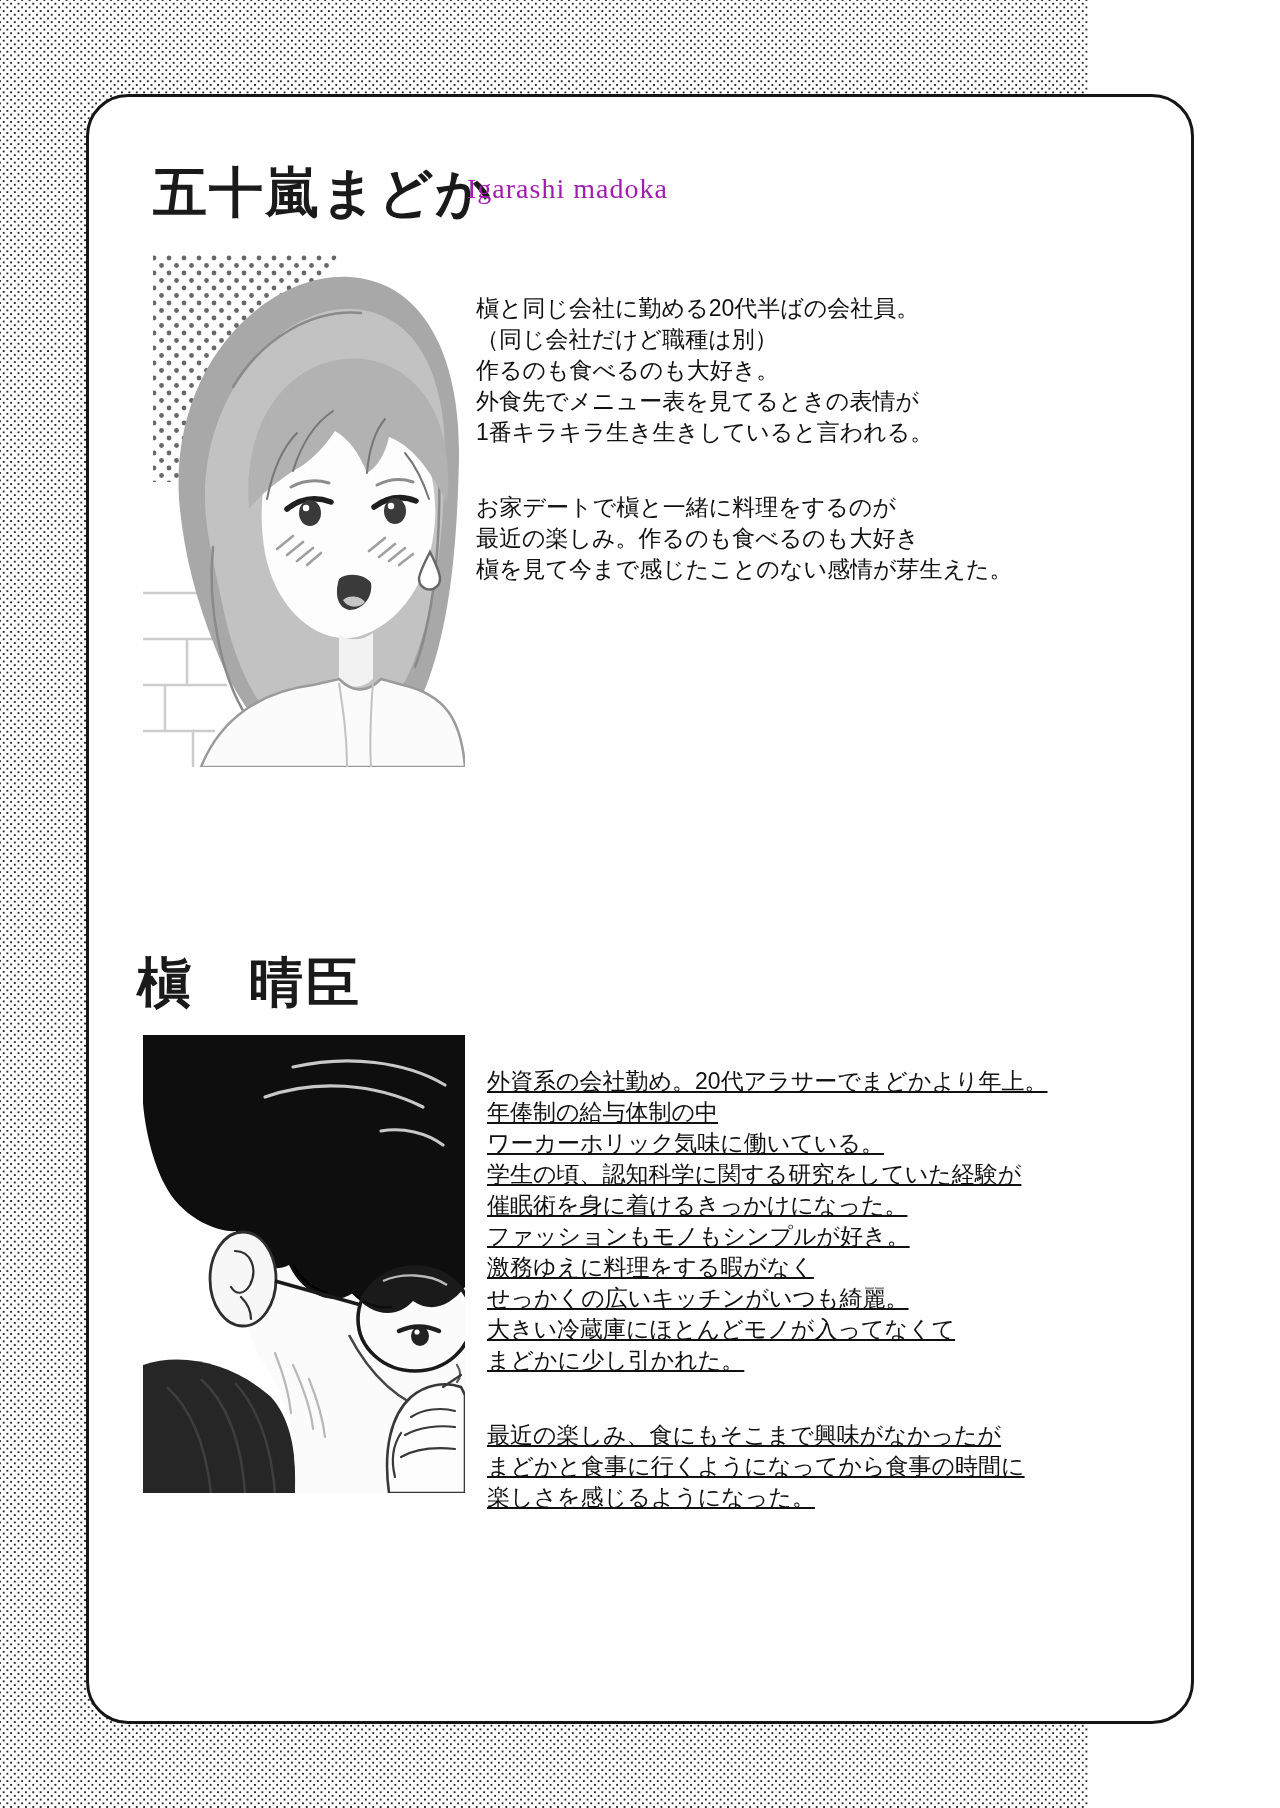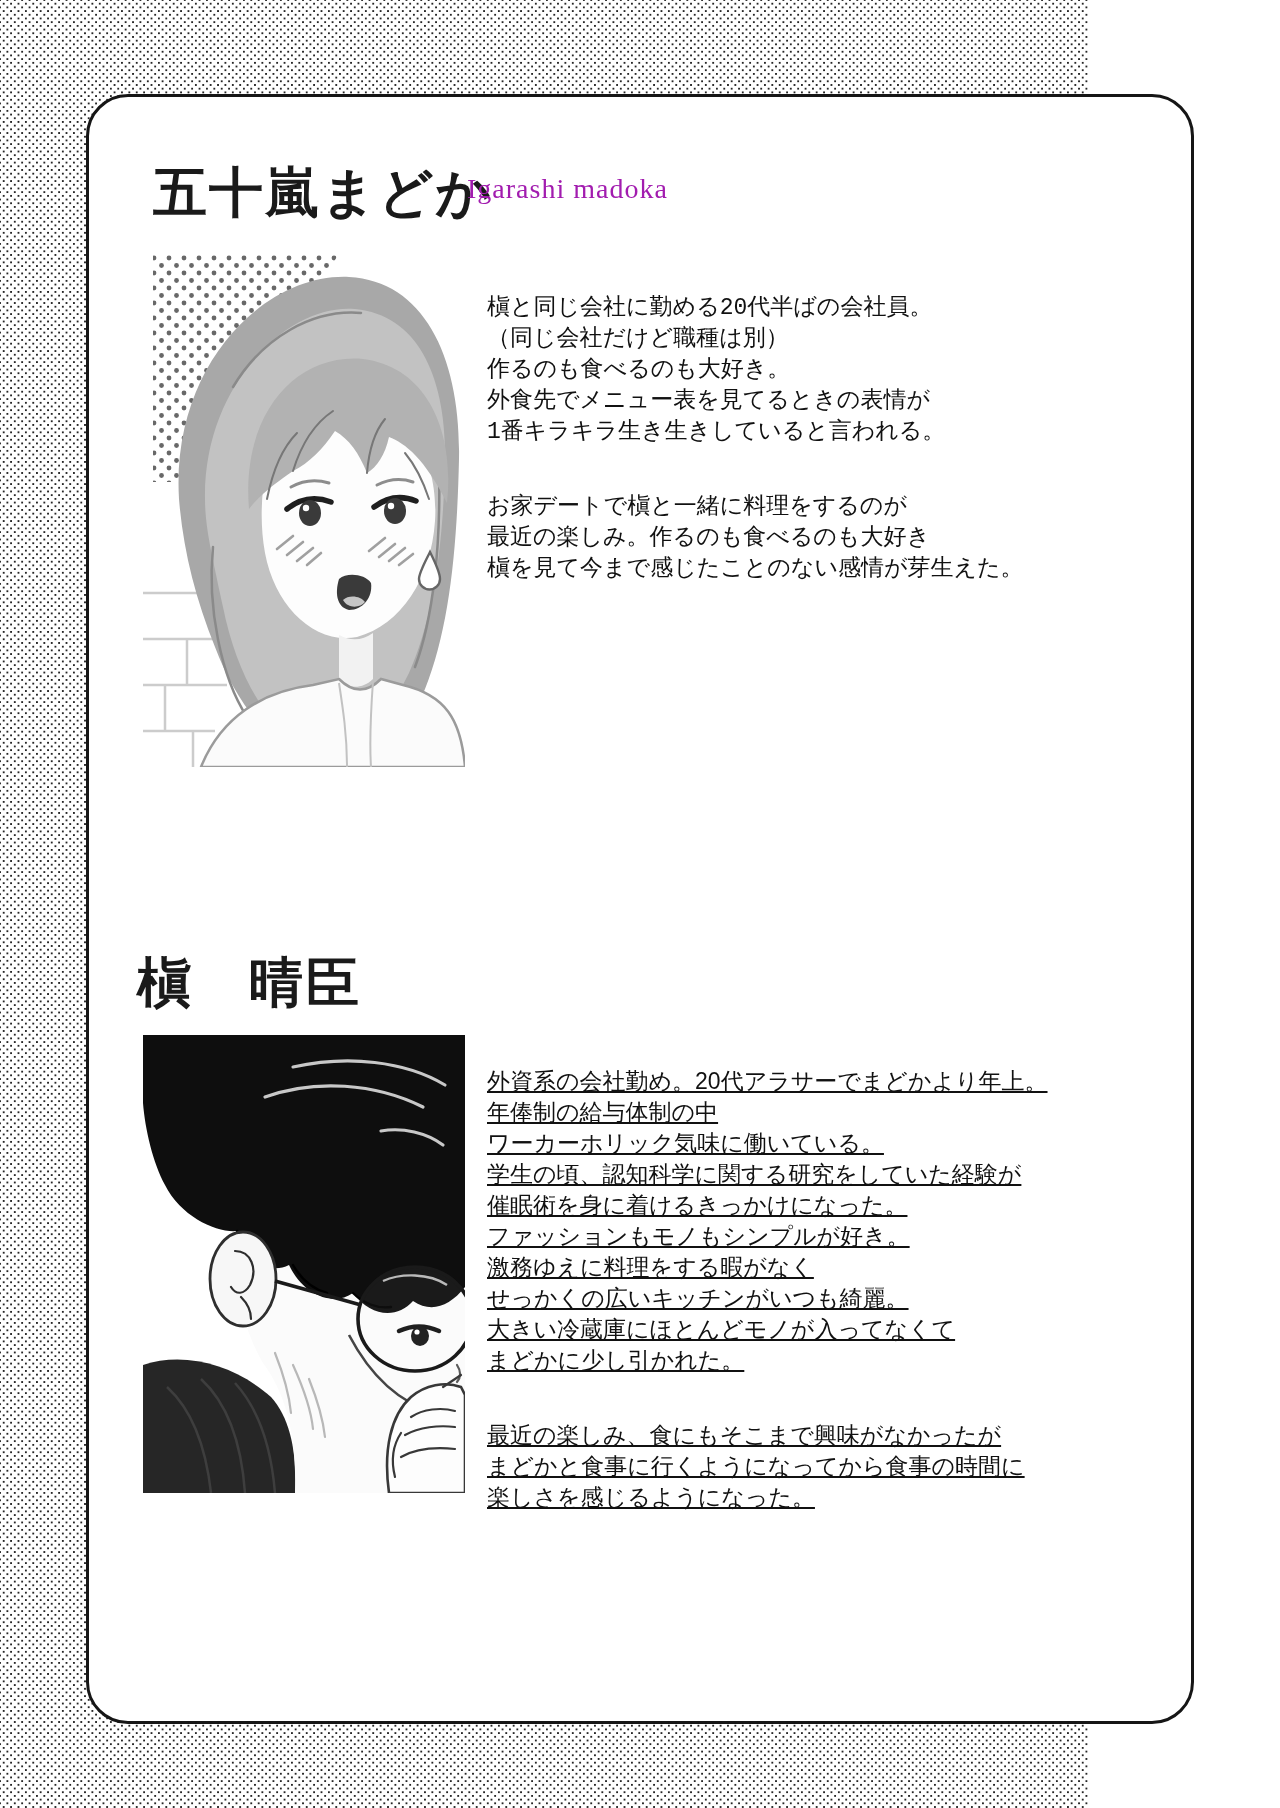--- a/index.html
+++ b/index.html
@@ -44,21 +44,21 @@
   .c2 .name-jp{left:48px;top:0px;}
   .c2 .name-en{left:346px;top:14px;}
   .portrait{position:absolute;margin:0;}
   .c1 .portrait{left:54px;top:150px;width:322px;height:520px;}
   .c2 .portrait{left:54px;top:88px;width:322px;height:458px;}
   .desc{
     position:absolute;width:660px;
     font-size:23px;font-weight:500;line-height:31px;
     letter-spacing:0px;color:#111;
   }
-  .c1 .desc{left:398px;top:196px;font-family:Liberation Mono, monospace;}
+  .c1 .desc{left:387px;top:196px;}
   .c2 .desc{left:398px;top:119px;text-decoration:underline;}
   .desc p{margin:0 0 44px 0;white-space:pre-line;}
   .desc p:last-child{margin-bottom:0;}
   svg{display:block;}
 </style>
 </head>
 <body>
 
 <div class="page">
   <div class="card">

